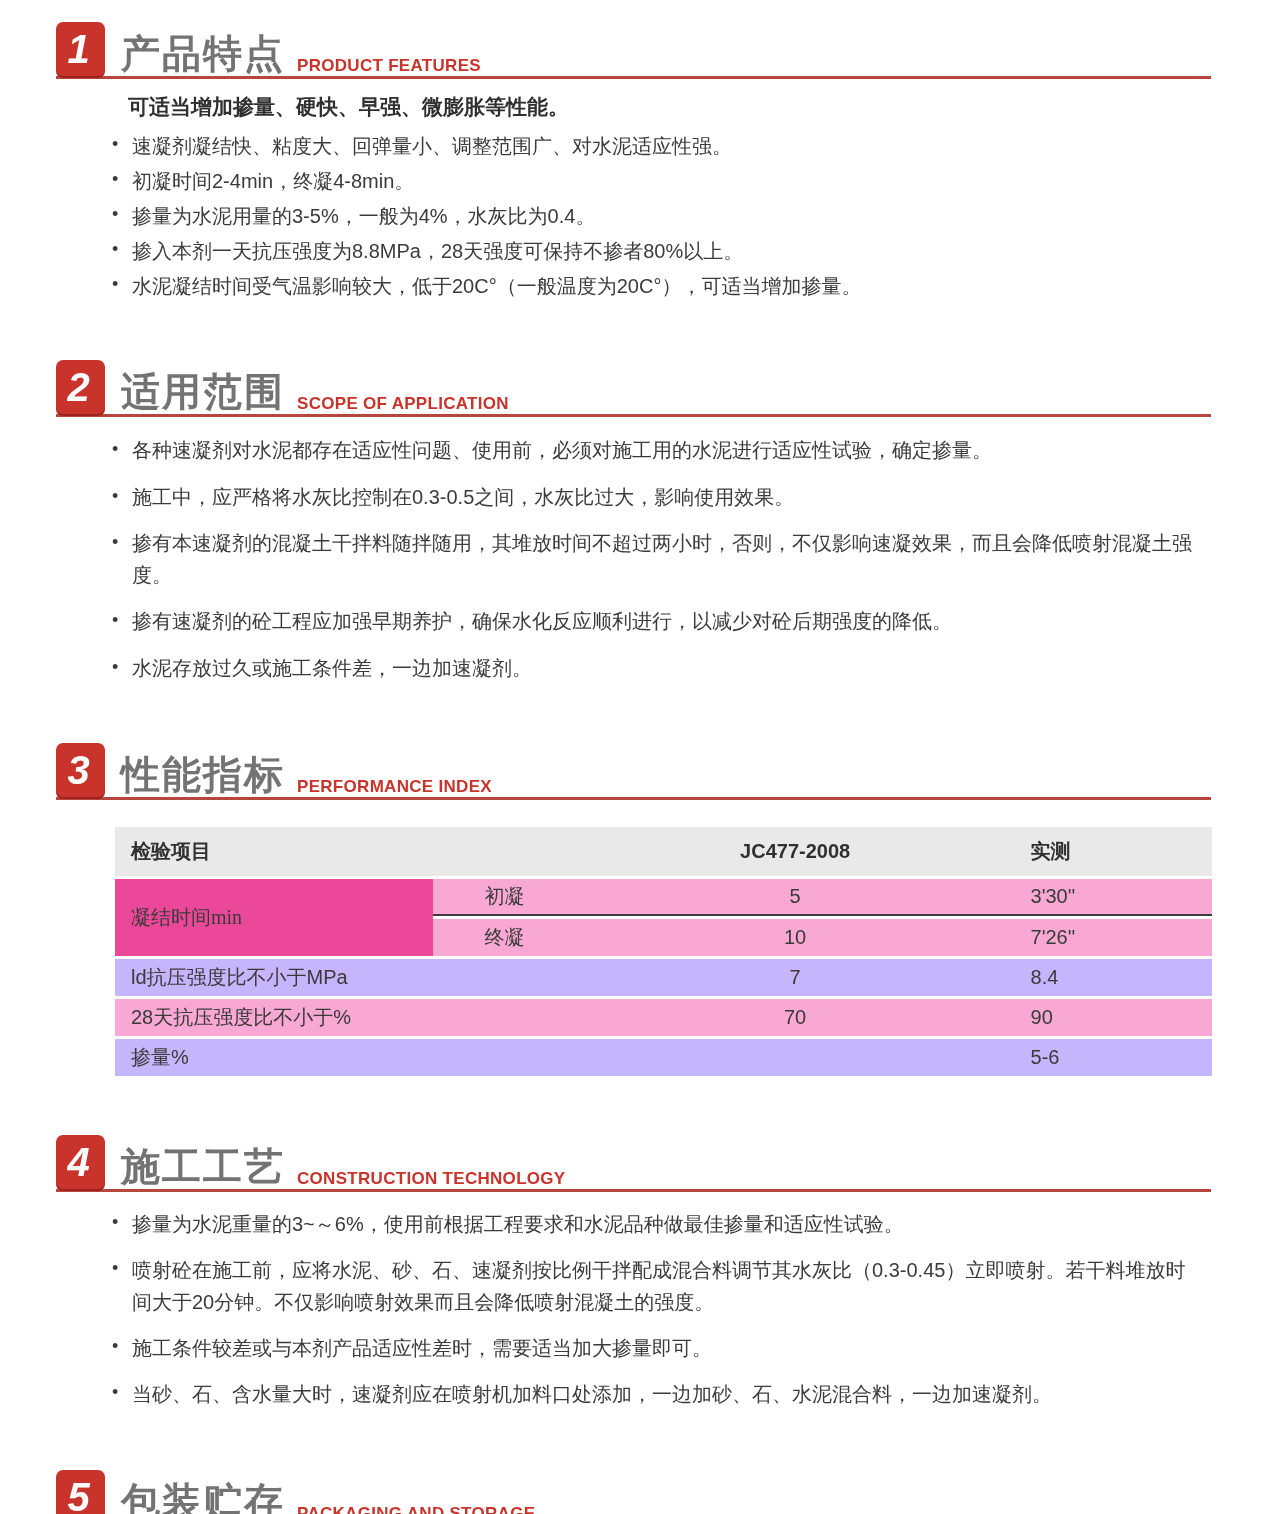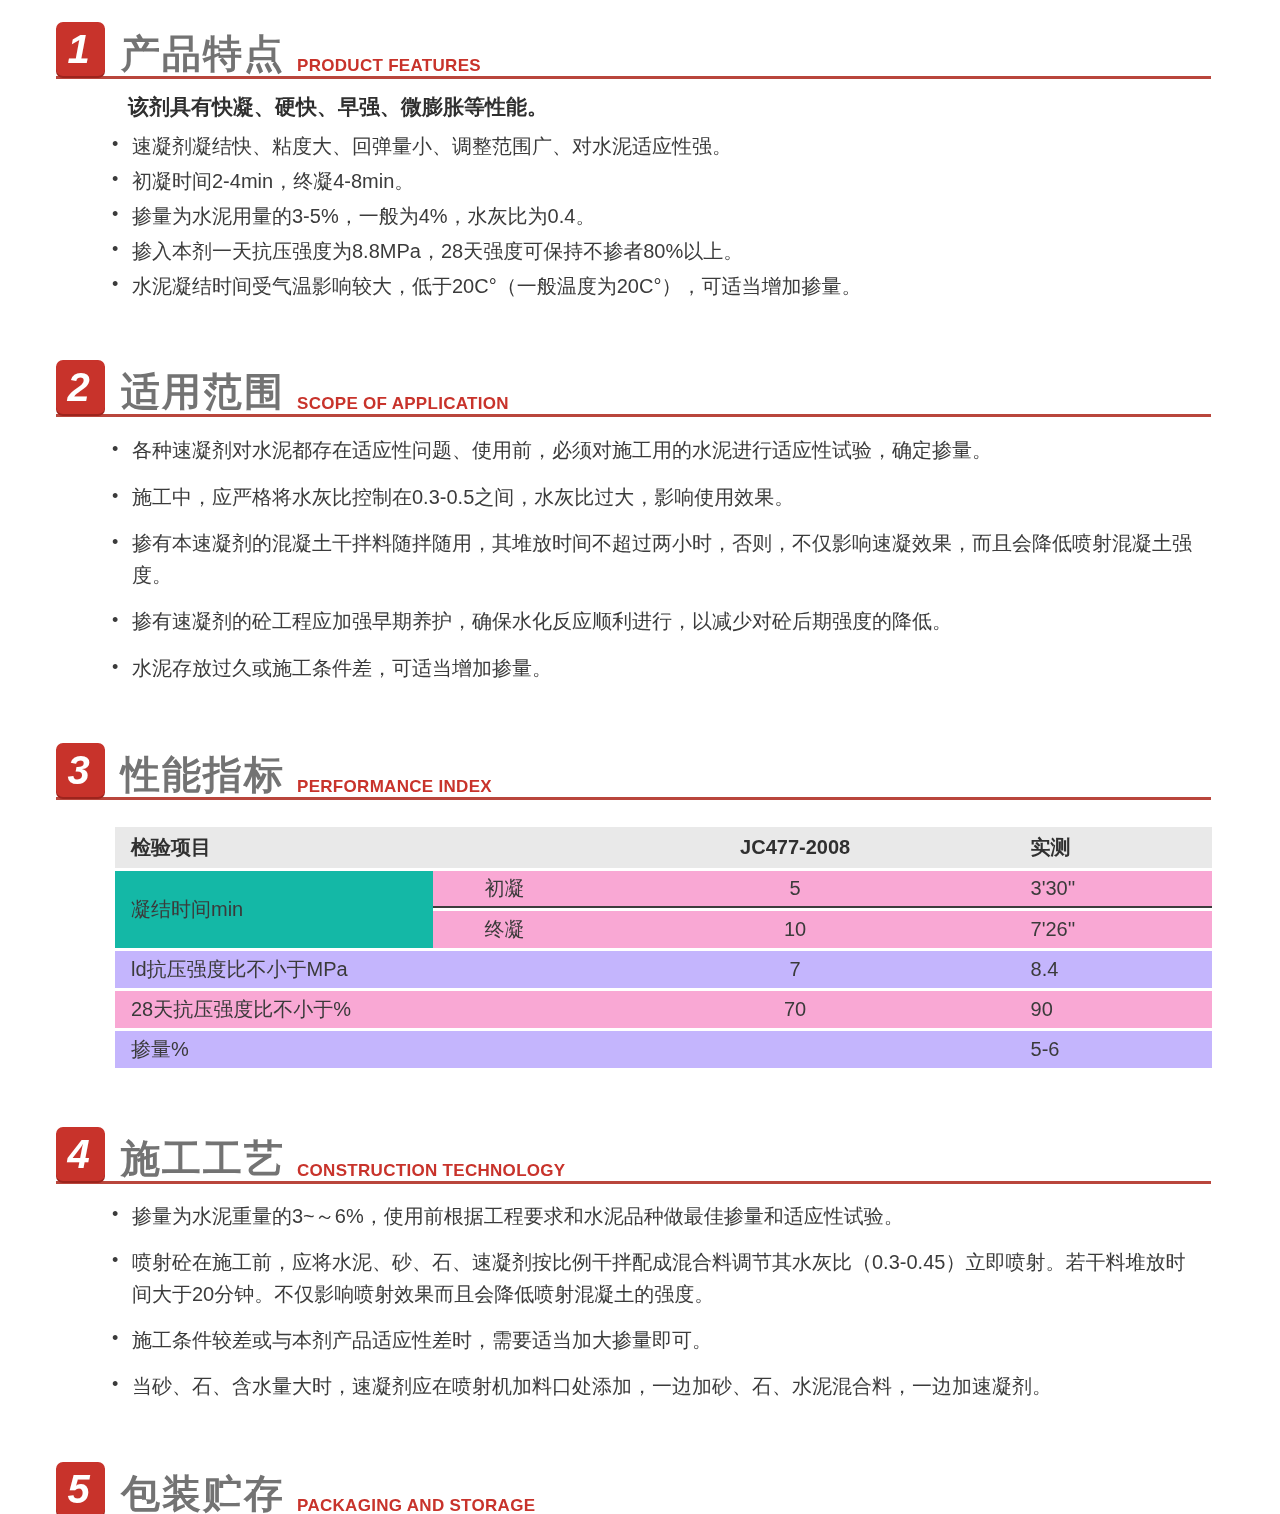--- a/index.html
+++ b/index.html
@@ -112,42 +112,42 @@
   table.perf col.c1 { width: 29%; }
   table.perf col.c2 { width: 13%; }
   table.perf col.c3 { width: 40%; }
   table.perf col.c4 { width: 18%; }
   table.perf th, table.perf td {
     font-weight: normal;
     padding: 0;
     height: 37px;
     vertical-align: middle;
   }
-  table.perf thead th { background: #e9e9e9; height: 41px; font-weight: 600; color: #303030; }
+  table.perf thead th { background: #e9e9e9; height: 49px; font-weight: 600; color: #303030; }
   table.perf .left   { text-align: left; padding-left: 16px; }
   table.perf .center { text-align: center; }
   tr.rowgray td { background: #c4b5fd; }
   tr.rowwhite td { background: #f9a8d4; }
   td.splitline { border-bottom: 2px solid #3d3d3d; }
-  table.perf td.itemcell { background: #14b8a6; }
+  table.perf td.itemcell { background: #ec4899; font-family: Liberation Serif, serif; }
 </style>
 </head>
 <body>
 
 <div class="page">
 
   <section class="sec1">
     <div class="sec-head">
       <div class="badge">
         <span>1</span>
       </div>
       <div class="title-cn">产品特点</div>
       <div class="title-en">PRODUCT FEATURES</div>
     </div>
-    <p class="intro">该剂具有快凝、硬快、早强、微膨胀等性能。</p>
+    <p class="intro">可适当增加掺量、硬快、早强、微膨胀等性能。</p>
     <ul class="bullets">
       <li>速凝剂凝结快、粘度大、回弹量小、调整范围广、对水泥适应性强。</li>
       <li>初凝时间2-4min，终凝4-8min。</li>
       <li>掺量为水泥用量的3-5%，一般为4%，水灰比为0.4。</li>
       <li>掺入本剂一天抗压强度为8.8MPa，28天强度可保持不掺者80%以上。</li>
       <li>水泥凝结时间受气温影响较大，低于20C°（一般温度为20C°），可适当增加掺量。</li>
     </ul>
   </section>
 
   <section class="sec2">
@@ -156,21 +156,21 @@
         <span>2</span>
       </div>
       <div class="title-cn">适用范围</div>
       <div class="title-en">SCOPE OF APPLICATION</div>
     </div>
     <ul class="bullets">
       <li>各种速凝剂对水泥都存在适应性问题、使用前，必须对施工用的水泥进行适应性试验，确定掺量。</li>
       <li>施工中，应严格将水灰比控制在0.3-0.5之间，水灰比过大，影响使用效果。</li>
       <li>掺有本速凝剂的混凝土干拌料随拌随用，其堆放时间不超过两小时，否则，不仅影响速凝效果，而且会降低喷射混凝土强度。</li>
       <li>掺有速凝剂的砼工程应加强早期养护，确保水化反应顺利进行，以减少对砼后期强度的降低。</li>
-      <li>水泥存放过久或施工条件差，可适当增加掺量。</li>
+      <li>水泥存放过久或施工条件差，一边加速凝剂。</li>
     </ul>
   </section>
 
   <section class="sec3">
     <div class="sec-head">
       <div class="badge">
         <span>3</span>
       </div>
       <div class="title-cn">性能指标</div>
       <div class="title-en">PERFORMANCE INDEX</div>

